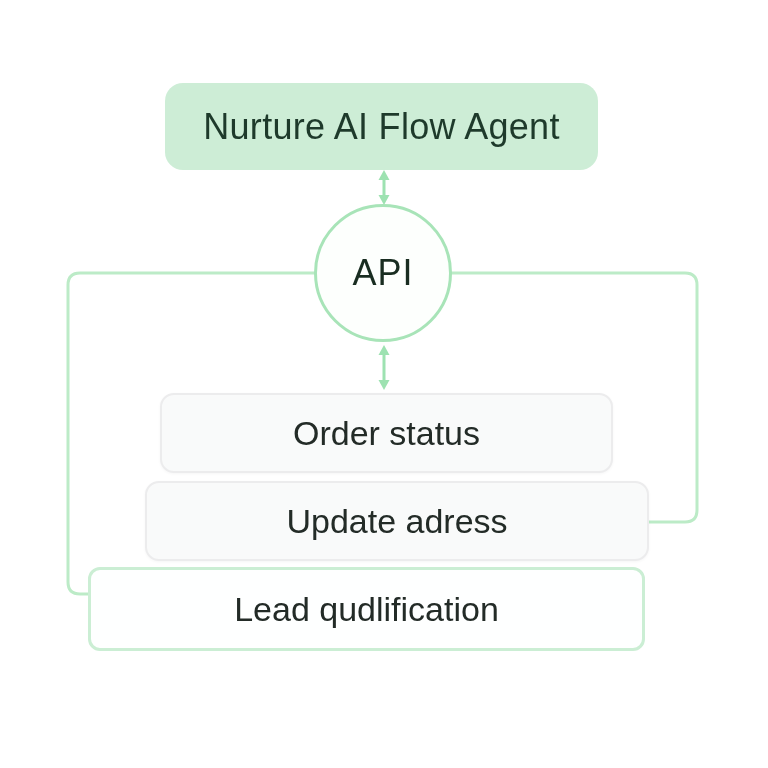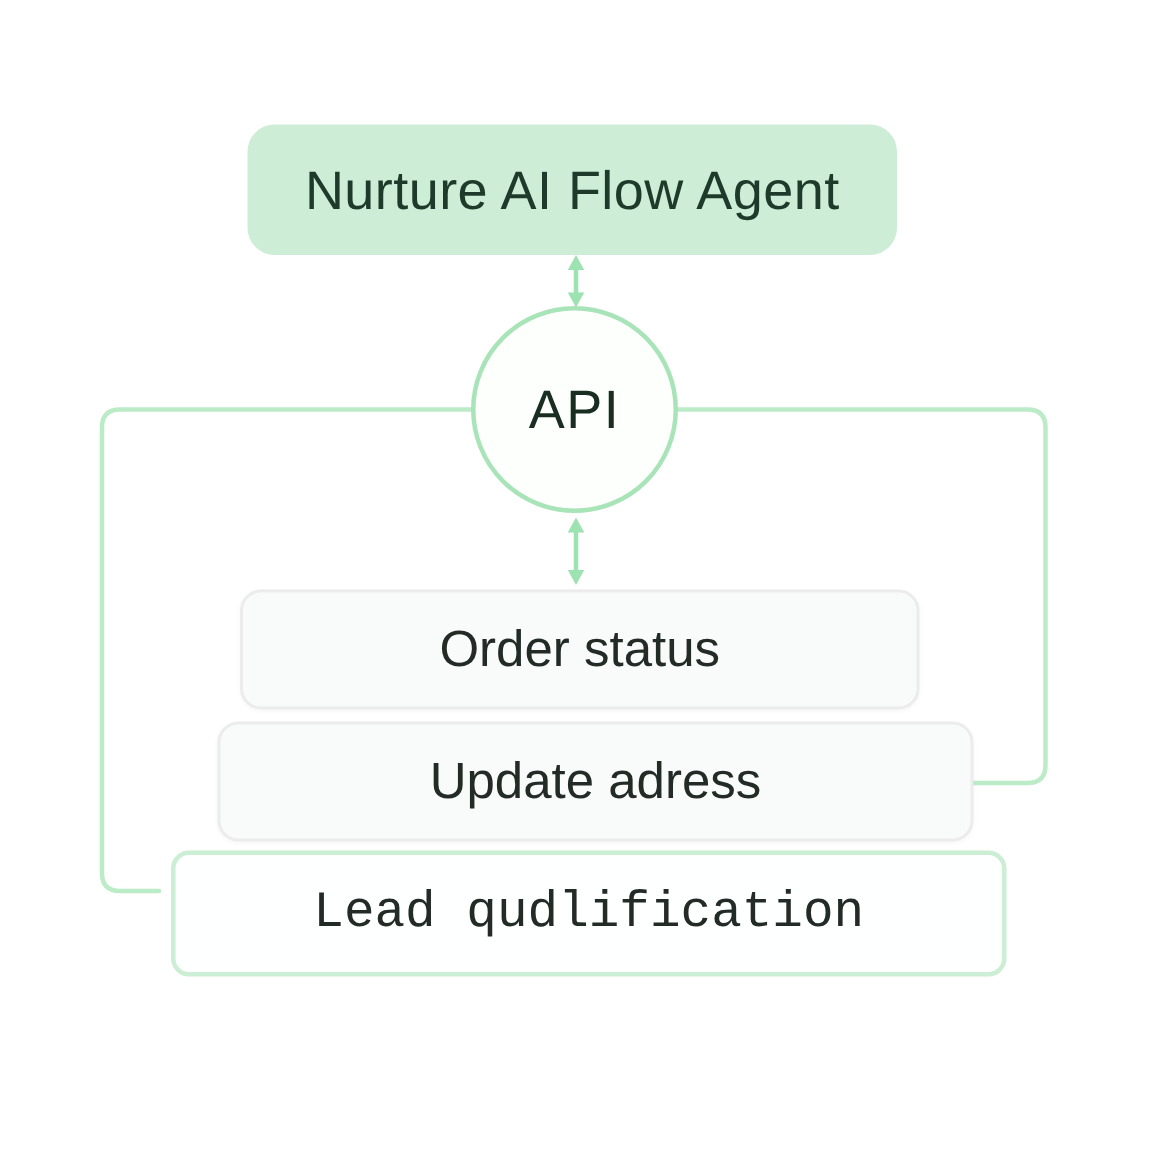--- a/index.html
+++ b/index.html
@@ -78,26 +78,25 @@
     font-size: 34px;
     color: var(--task_text, #232b27);
     background: var(--task_fill, #f9fafa);
     border: 2px solid var(--task_border, #ececed);
     border-radius: 14px;
     box-shadow: 0 1px 3px rgba(0,0,0,0.04);
   }
   .task-order  { left: 160px; top: 393px; width: 453px; height: 80px; }
   .task-update { left: 133px; top: 481px; width: 504px; height: 80px; margin-left: 12px; }
   .task-lead {
-    left: 114px; top: 567px; width: 557px; height: 84px;
+    left: 88px; top: 567px; width: 557px; height: 84px;
     background: var(--lead_fill, #feffff);
     border: 3px solid var(--lead_border, #cbeed4);
     border-radius: 12px;
     box-shadow: none;
-    font-family: Liberation Mono, monospace;
   }
 </style>
 </head>
 <body>
 
 <div class="canvas">
 
   <svg class="connector-layer" viewBox="0 0 768 768" aria-hidden="true">
     <path class="connector" d="M 316 273 H 80 Q 68 273 68 285 V 582 Q 68 594 80 594 H 106"></path>
     <path class="connector" d="M 450 273 H 685 Q 697 273 697 285 V 510 Q 697 522 685 522 H 638"></path>

